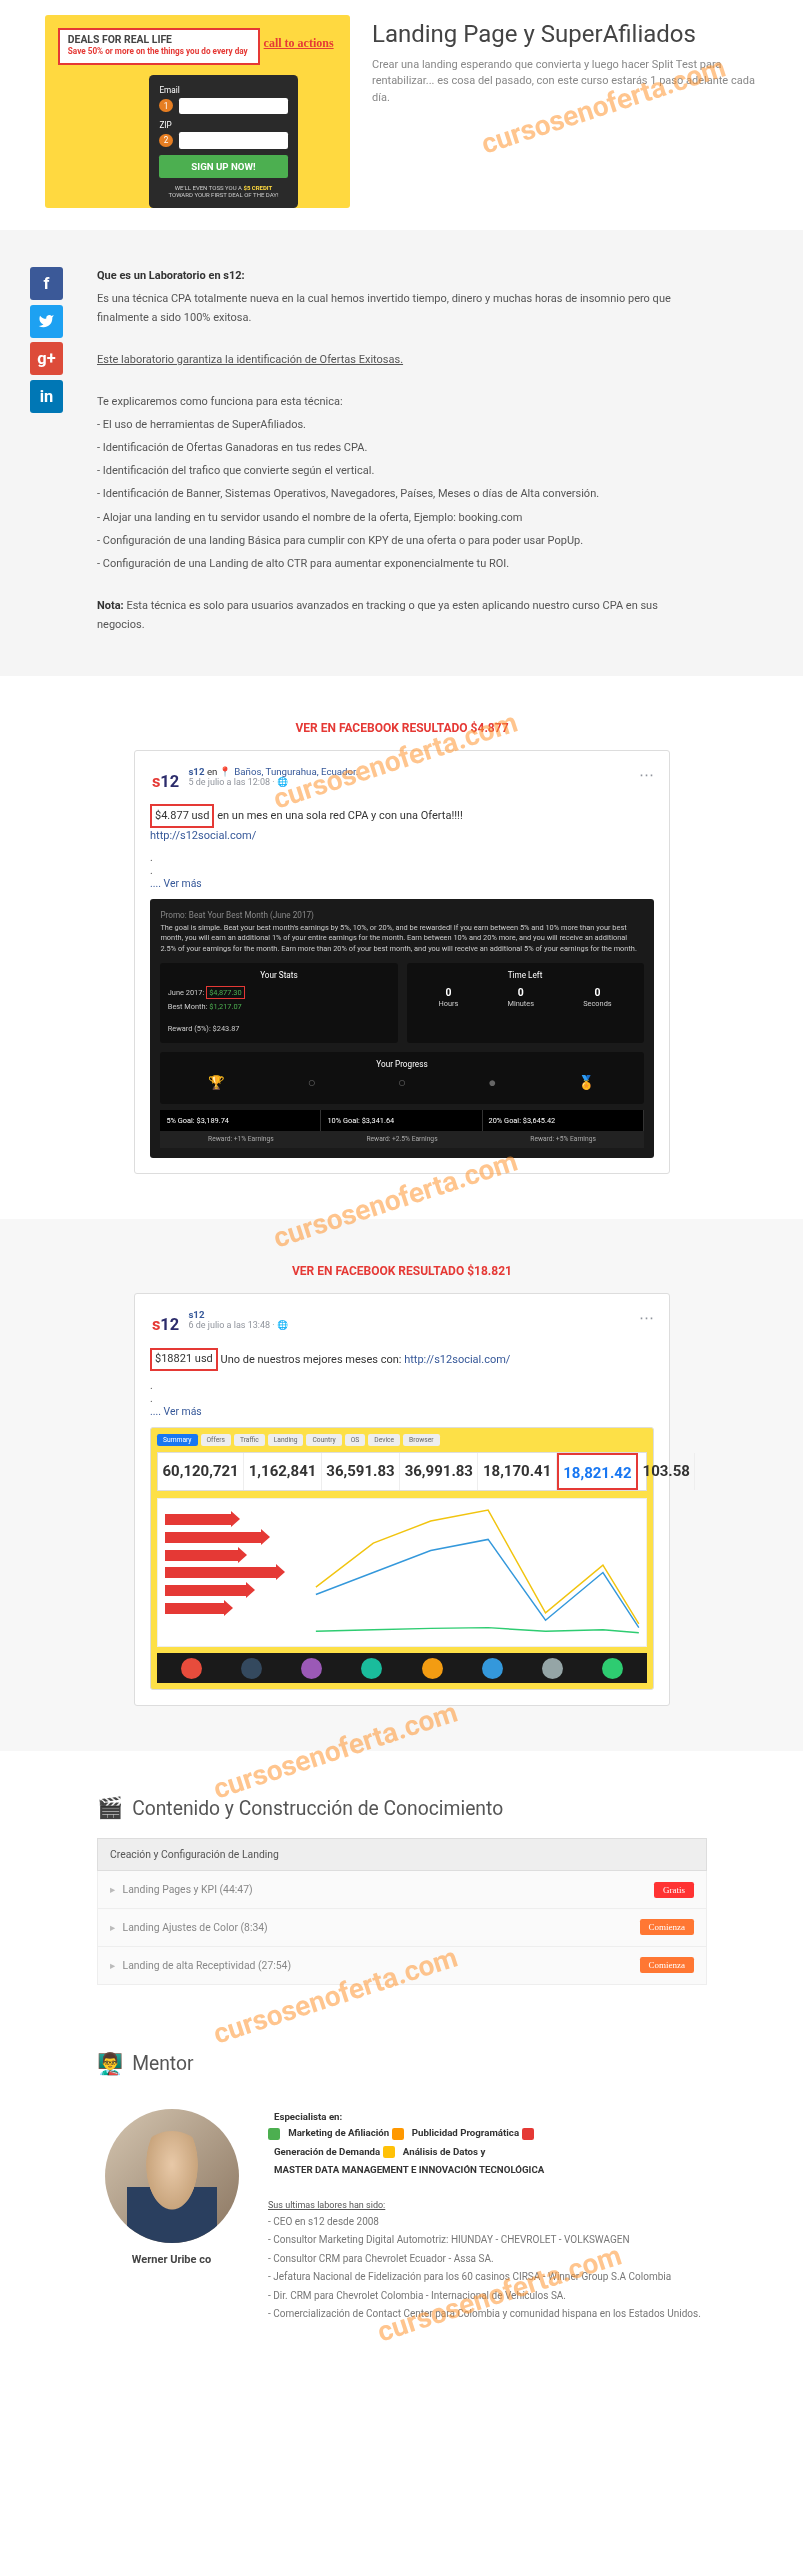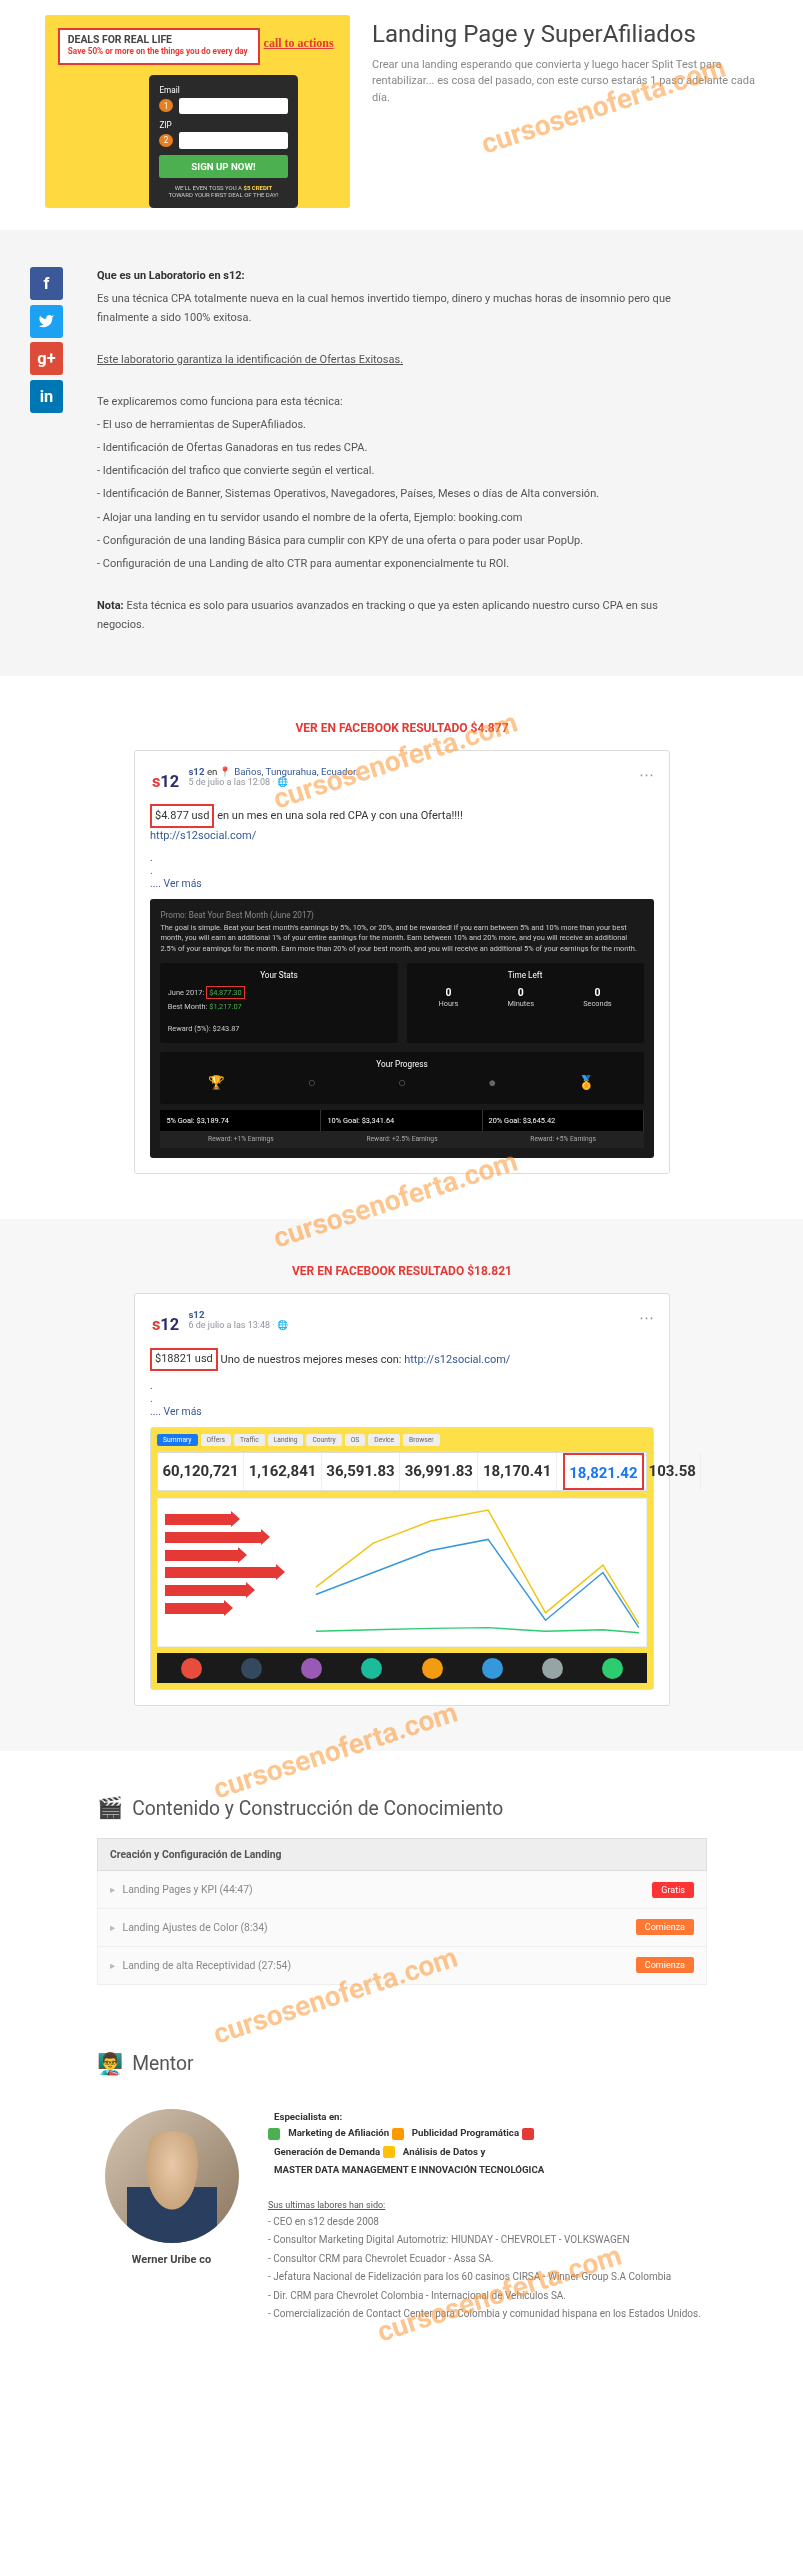--- a/index.html
+++ b/index.html
@@ -65,33 +65,33 @@
 .dash1-rewards { display:flex; background:#222; }
 .dash1-rewards div { flex:1; padding:4.5px; font-size:6.7px; color:#aaa; text-align:center; }
 .dash2 { border:0.7px solid #ddd; border-radius:3px; padding:6px; background:#fde047; }
 .dash2-tabs { display:flex; gap:3px; margin-bottom:6px; font-size:6.7px; color:#666; }
 .dash2-tabs span { padding:2.2px 6px; background:#eee; border-radius:2.2px; }
 .dash2-tabs span.active { background:#1877f2; color:#fff; }
 .dash2-metrics { display:flex; gap:0; border:0.7px solid #ddd; background:#fff; margin-bottom:7.4px; }
 .dash2-m { flex:1; padding:6px 4.5px; border-right:0.7px solid #eee; font-size:6.7px; }
 .dash2-m .lbl { color:#888; font-size:6px; margin-bottom:3px; }
 .dash2-m .val { font-weight:bold; font-size:15px; color:#333; }
-.dash2-m.hl { border:2.2px solid #e53935;margin-left:6px; }
+.dash2-m.hl { border:2.2px solid #e53935; }
 .dash2-m.hl .val { color:#1877f2; }
 .dash2-chart { position:relative; height:149px; background:#fff; border:0.7px solid #eee; padding:7.4px; }
 .dash2-arrow { position:absolute; left:7.4px; height:10.4px; background:#e53935; }
 .dash2-arrow::after { content:""; position:absolute; right:-7.4px; top:-3px; border-left:9px solid #e53935; border-top:8.2px solid transparent; border-bottom:8.2px solid transparent; }
 .dash2-dock { display:flex; justify-content:space-around; background:#1a1a1a; padding:4.5px; margin-top:6px; }
 .dash2-dock span { width:21px; height:21px; border-radius:50%; background:#444; }
 .section-title { display:flex; align-items:center; gap:9px; font-size:19.3px; color:#555; font-weight:400; margin-bottom:18px; }
 .section-icon { font-size:21px; }
-.accordion-head { background:#eee; border:0.7px solid #ddd; padding:9px 12px; font-size:10.4px; font-weight:bold; color:#555; }
+.accordion-head { background:#eee; border:0.7px solid #ddd; padding:9px 12px; font-size:10.4px; font-weight:normal; color:#555; }
 .lesson-row { display:flex; align-items:center; padding:10.4px 12px; border:0.7px solid #eee; border-top:none; background:#fafafa; font-size:10.4px; color:#888; }
 .lesson-row .play { color:#bbb; margin-right:7.4px; }
-.lesson-row .badge { margin-left:auto; padding:3px 9px; border-radius:2.2px; color:#fff; font-size:9px; }
+.lesson-row .badge { margin-left:auto; padding:3px 9px; border-radius:2.2px; color:#fff; font-size:9px;font-family:Liberation Serif, serif; }
 .badge-gratis { background:#ff3333; } .badge-comienza { background:#ff7733; }
 .mentor-block { display:flex; gap:22px; padding-top:15px; }
 .mentor-left { width:149px; text-align:center; }
 .mentor-photo { width:134px; height:134px; border-radius:50%; background:linear-gradient(135deg,#d4c5b0 0%,#8a7560 100%); margin:0 auto 10.4px; position:relative; overflow:hidden; }
 .mentor-photo::after { content:""; position:absolute; bottom:0; left:22px; right:22px; top:22px; background:radial-gradient(ellipse at 50% 30%,#e8c9a8 0%,#c9a57d 40%,transparent 41%),linear-gradient(180deg,transparent 50%,#2a3f5f 50%); border-radius:50% 50% 0 0; }
 .mentor-name { font-size:11px; font-weight:bold; color:#444; }
 .mentor-right { flex:1; font-size:9.7px; line-height:1.7; color:#555; }
 .mentor-right strong { color:#333;margin-left:6px; }
 .spec-line { margin-bottom:2.2px; }
 .spec-icon { display:inline-block; width:12px; height:12px; border-radius:2.2px; vertical-align:middle; margin-right:2.2px; }

